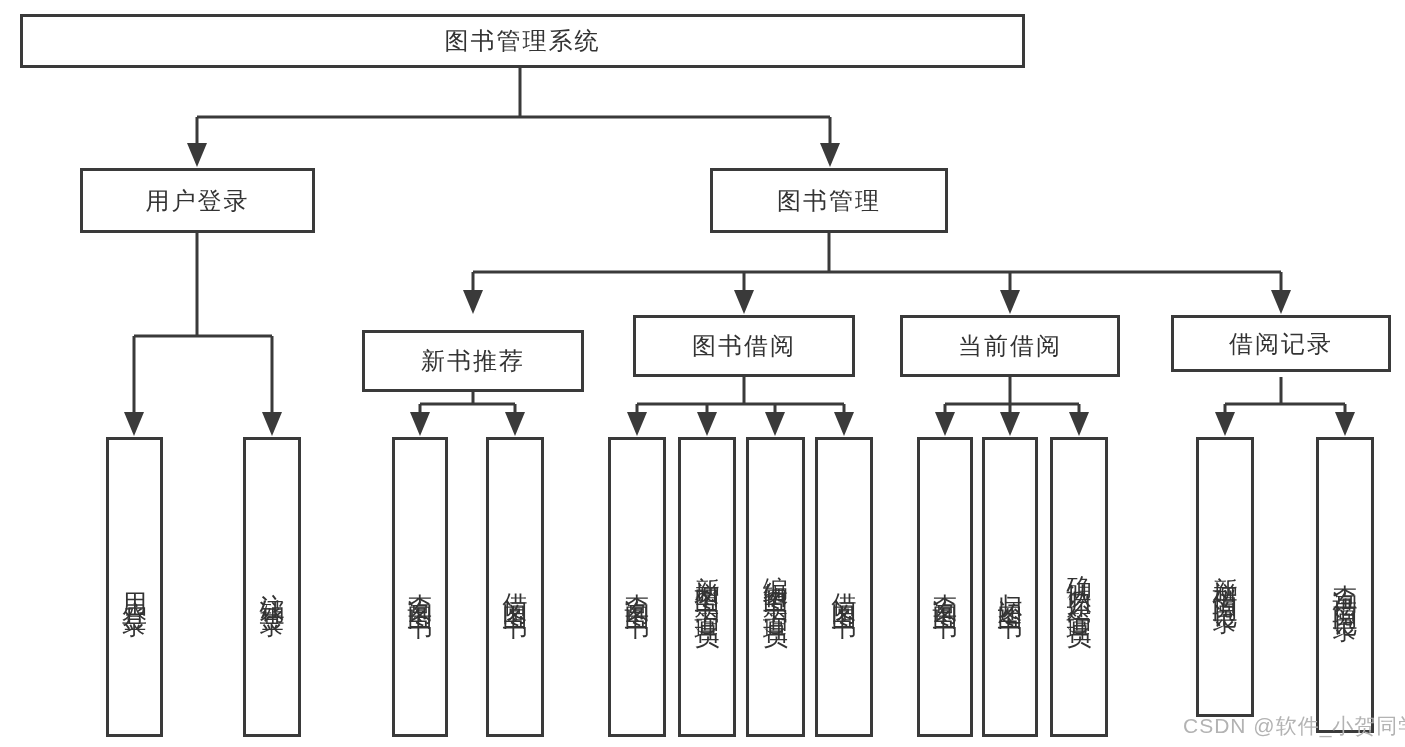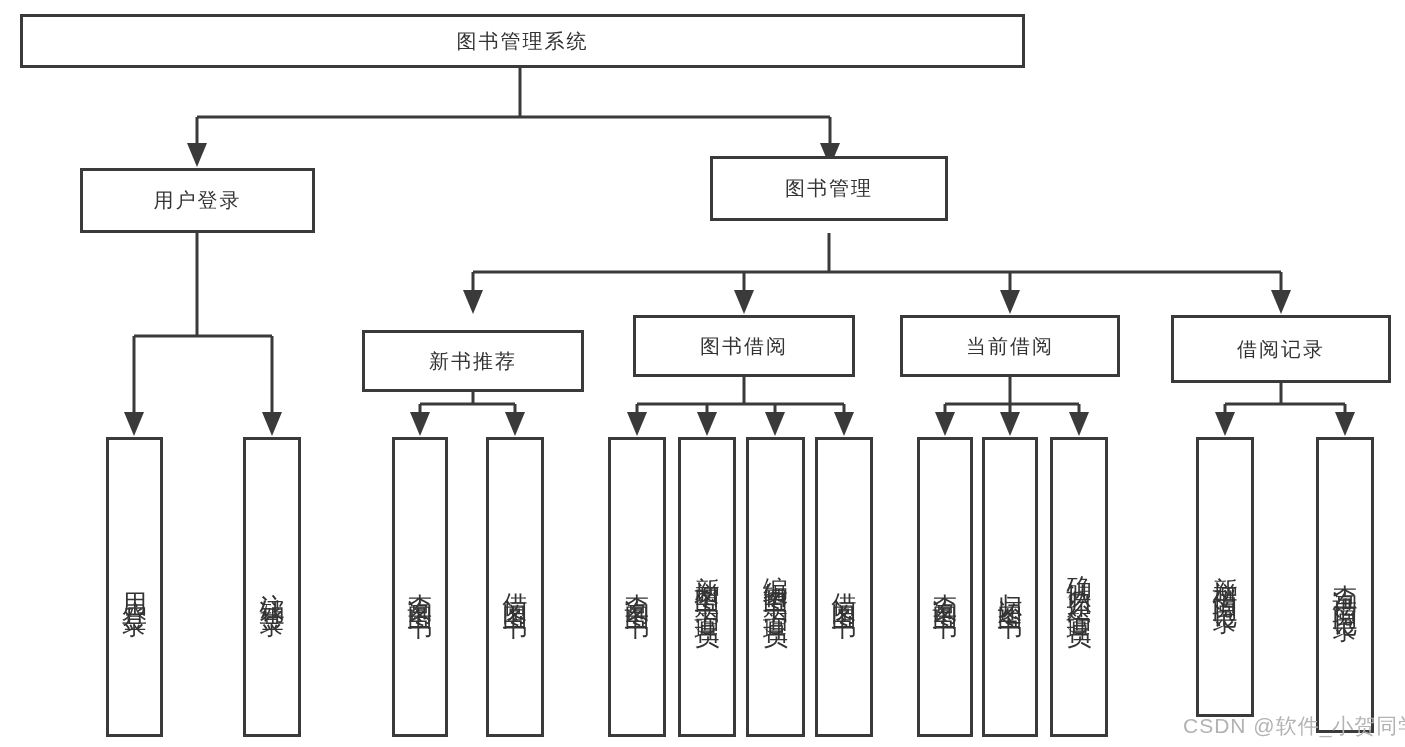--- a/index.html
+++ b/index.html
@@ -11,42 +11,42 @@
     overflow:hidden;
   }
   .wires{position:absolute;left:0;top:0;width:1405px;height:747px;}
   .box{
     position:absolute;
     box-sizing:border-box;
     border:3px solid #3a3a3a;
     background:#ffffff;
     display:flex;align-items:center;justify-content:center;
     color:#333333;
-    font-size:20px;
+    font-size:24px;
     letter-spacing:2px;
     white-space:nowrap;
   }
   .leaf{font-size:25px;letter-spacing:0;}
   .leaf .vtext{
     writing-mode:vertical-rl;
     text-orientation:mixed;
     letter-spacing:7px;
     line-height:1;
     color:#333333;
   }
   
   .n-root{left:20px;top:14px;width:1005px;height:54px;}
   
   .n-userlogin{left:80px;top:168px;width:235px;height:65px;}
-  .n-bookmgmt{left:710px;top:156px;width:238px;height:65px;}
+  .n-bookmgmt{left:710px;top:168px;width:238px;height:65px;}
   
   .n-newbook{left:362px;top:330px;width:222px;height:62px;}
   .n-borrowmod{left:633px;top:315px;width:222px;height:62px;}
   .n-current{left:900px;top:315px;width:220px;height:62px;}
-  .n-records{left:1171px;top:315px;width:220px;height:68px;}
+  .n-records{left:1171px;top:315px;width:220px;height:57px;}
   
   .lf1{left:106px;top:437px;width:57px;height:300px;}
   .lf2{left:243px;top:437px;width:58px;height:300px;}
   .lf3{left:392px;top:437px;width:56px;height:300px;}
   .lf4{left:486px;top:437px;width:58px;height:300px;}
   .lf5{left:608px;top:437px;width:58px;height:300px;}
   .lf6{left:678px;top:437px;width:58px;height:300px;}
   .lf7{left:746px;top:437px;width:59px;height:300px;}
   .lf8{left:815px;top:437px;width:58px;height:300px;}
   .lf9{left:917px;top:437px;width:56px;height:300px;}

